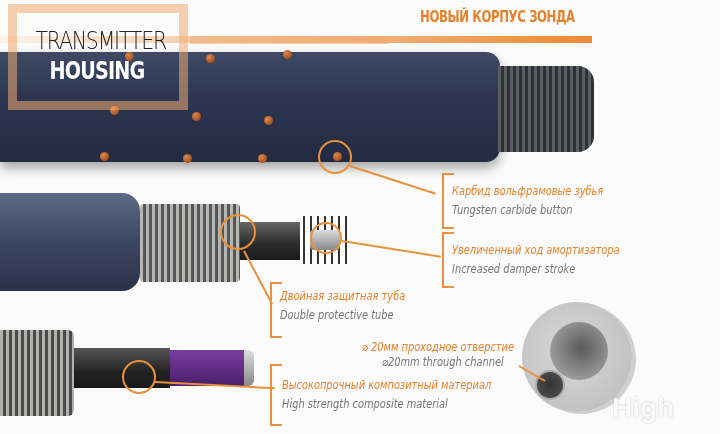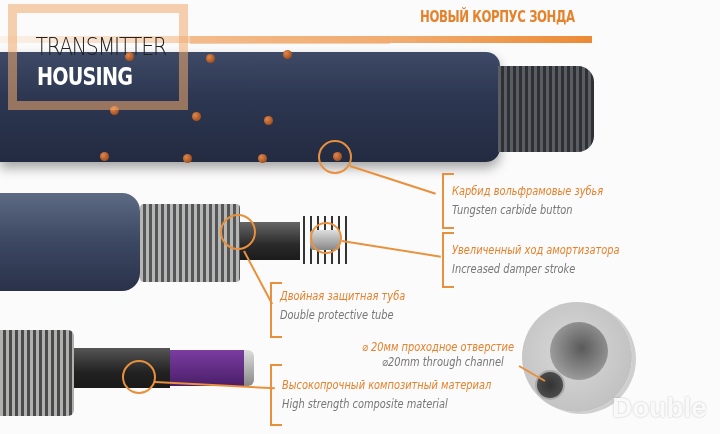--- a/index.html
+++ b/index.html
@@ -1,20 +1,20 @@
 <!DOCTYPE html>
 <html><head>
 <meta charset="utf-8">
 <style>
   html,body{margin:0;padding:0;}
   body{width:720px;height:434px;overflow:hidden;background:#fbfbfb;position:relative;font-family:"Liberation Sans",sans-serif;}
   .abs{position:absolute;}
   
   .title-frame{left:8px;top:4px;width:180px;height:106px;border:9px solid rgba(240,170,110,0.55);box-sizing:border-box;z-index:5;}
-  .title-box{left:22px;top:24px;width:150px;height:78px;z-index:6;text-align:left;}
+  .title-box{left:22px;top:18px;width:150px;height:78px;z-index:6;text-align:center;}
   .t1{font-family:"DejaVu Sans",sans-serif;font-weight:200;font-size:25px;letter-spacing:-1.5px;color:#222;transform:scaleX(0.82);transform-origin:center;line-height:30px;margin-top:8px;}
   .t2{font-family:"DejaVu Sans",sans-serif;font-weight:bold;font-size:24px;letter-spacing:-1px;color:#fff;transform:scaleX(0.8);transform-origin:center;line-height:30px;}
   .title-bar{left:190px;top:36px;width:200px;height:8px;background:rgba(240,170,110,0.55);}
   .heading{left:420px;top:8px;font-family:"DejaVu Sans",sans-serif;font-weight:bold;font-size:15px;color:#e5822d;transform:scaleX(0.78);transform-origin:left;letter-spacing:-0.5px;}
   .heading-bar{left:0px;top:36px;width:592px;height:7px;background:linear-gradient(90deg,rgba(250,220,190,0.3),#ec8a35);}
   
   .pipe1{left:0;top:52px;width:500px;height:110px;background:linear-gradient(180deg,#3e4a66 0%,#2d3752 40%,#222b40 100%);border-radius:0 14px 14px 0;box-shadow:0 6px 12px rgba(0,0,0,0.35);}
   .thread1{left:498px;top:66px;width:96px;height:86px;background:repeating-linear-gradient(90deg,#5a5d62 0 3px,#2e3036 3px 6px);border-radius:0 16px 16px 0;}
   .pipe2{left:0;top:193px;width:140px;height:98px;background:linear-gradient(180deg,#5d6a84 0%,#3c4762 50%,#2a3249 100%);border-radius:0 18px 18px 0;}
   .thread2{left:140px;top:204px;width:100px;height:78px;background:repeating-linear-gradient(90deg,#b6b6b2 0 3px,#55565a 3px 6px);border-radius:4px;}
@@ -97,13 +97,13 @@
 <div class="abs en" style="left:452px;top:203px">Tungsten carbide button</div>
 <div class="abs ru" style="left:452px;top:243px">Увеличенный ход амортизатора</div>
 <div class="abs en" style="left:452px;top:262px">Increased damper stroke</div>
 <div class="abs ru" style="left:280px;top:289px">Двойная защитная туба</div>
 <div class="abs en" style="left:280px;top:308px">Double protective tube</div>
 <div class="abs ru" style="left:362px;top:340px">⌀ 20мм проходное отверстие</div>
 <div class="abs en" style="left:382px;top:355px">⌀20mm through channel</div>
 <div class="abs ru" style="left:282px;top:378px">Высокопрочный композитный материал</div>
 <div class="abs en" style="left:282px;top:397px">High strength composite material</div>
 
-<div class="abs avito">Double</div>
+<div class="abs avito">High</div>
 
 </body></html>

